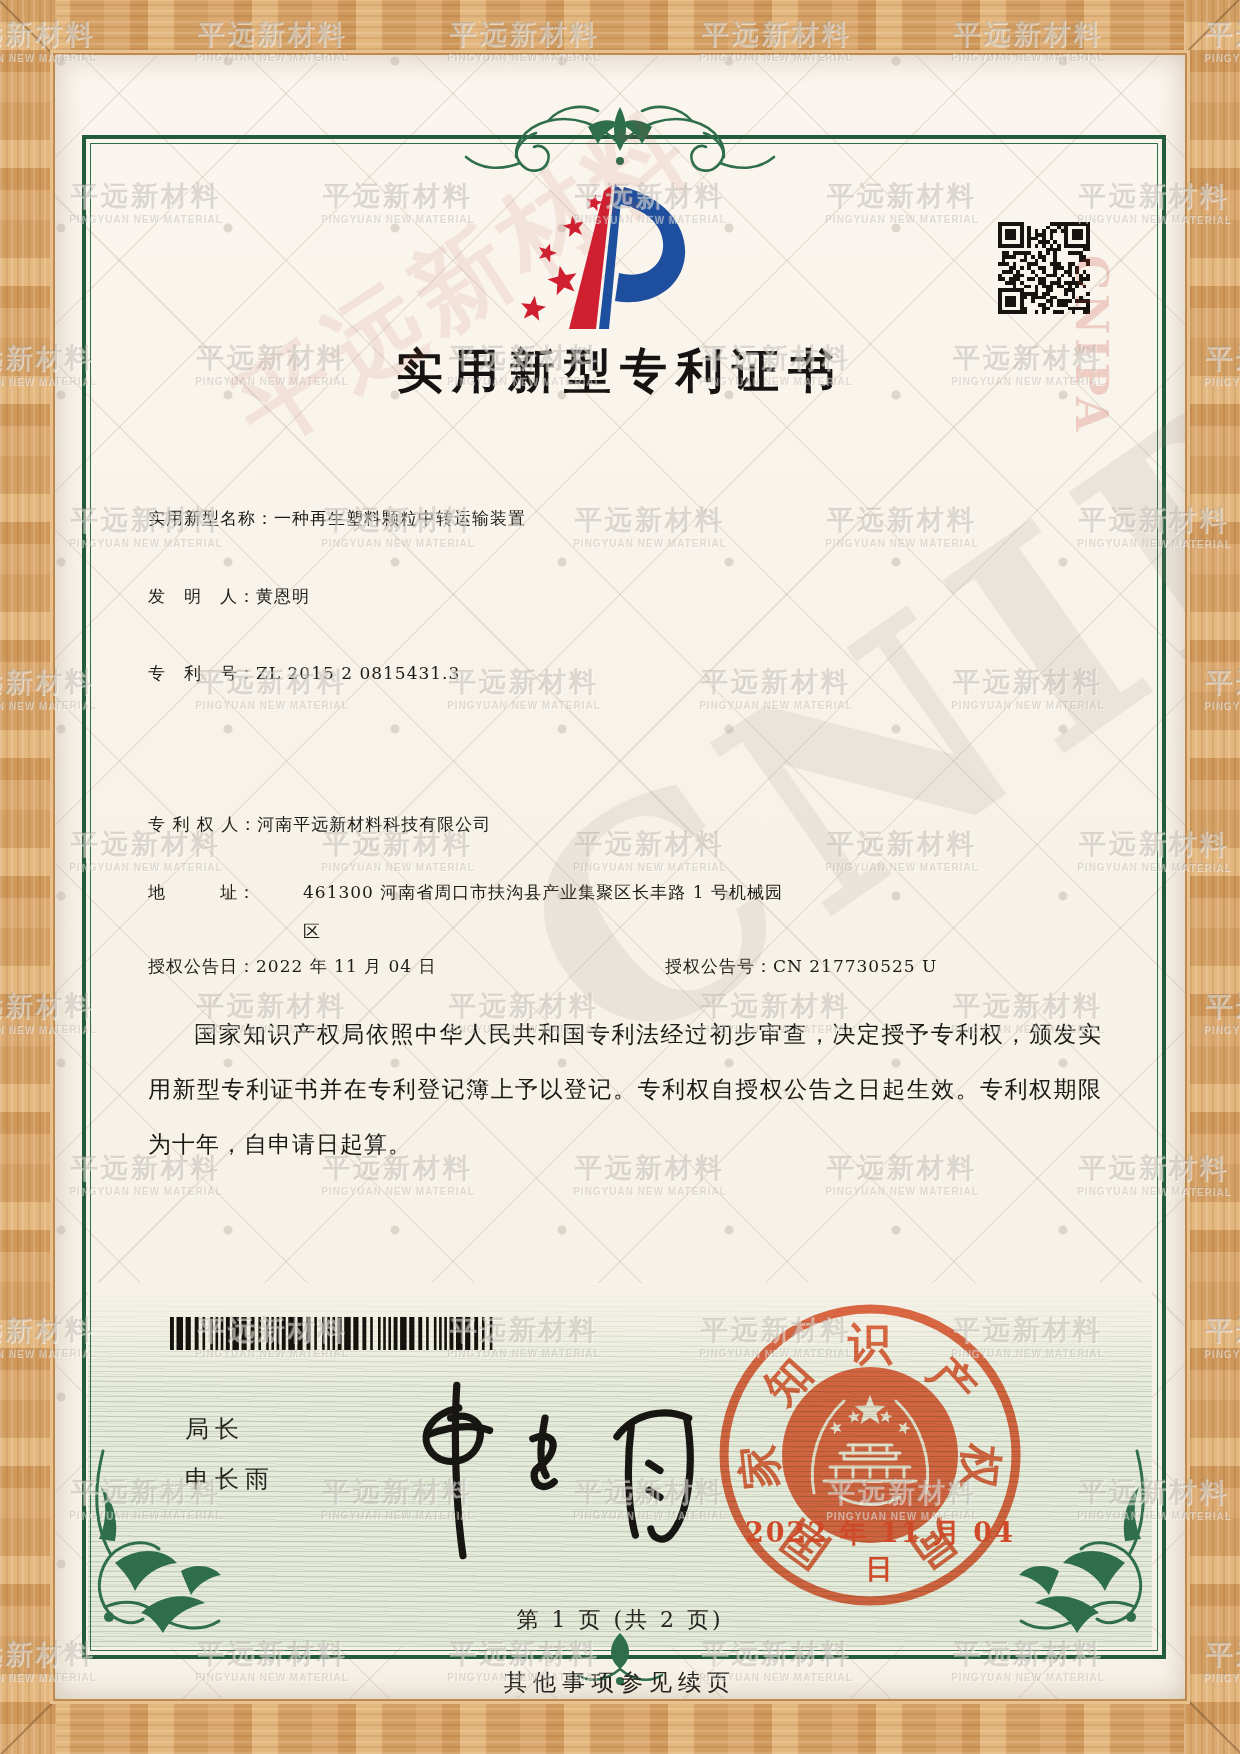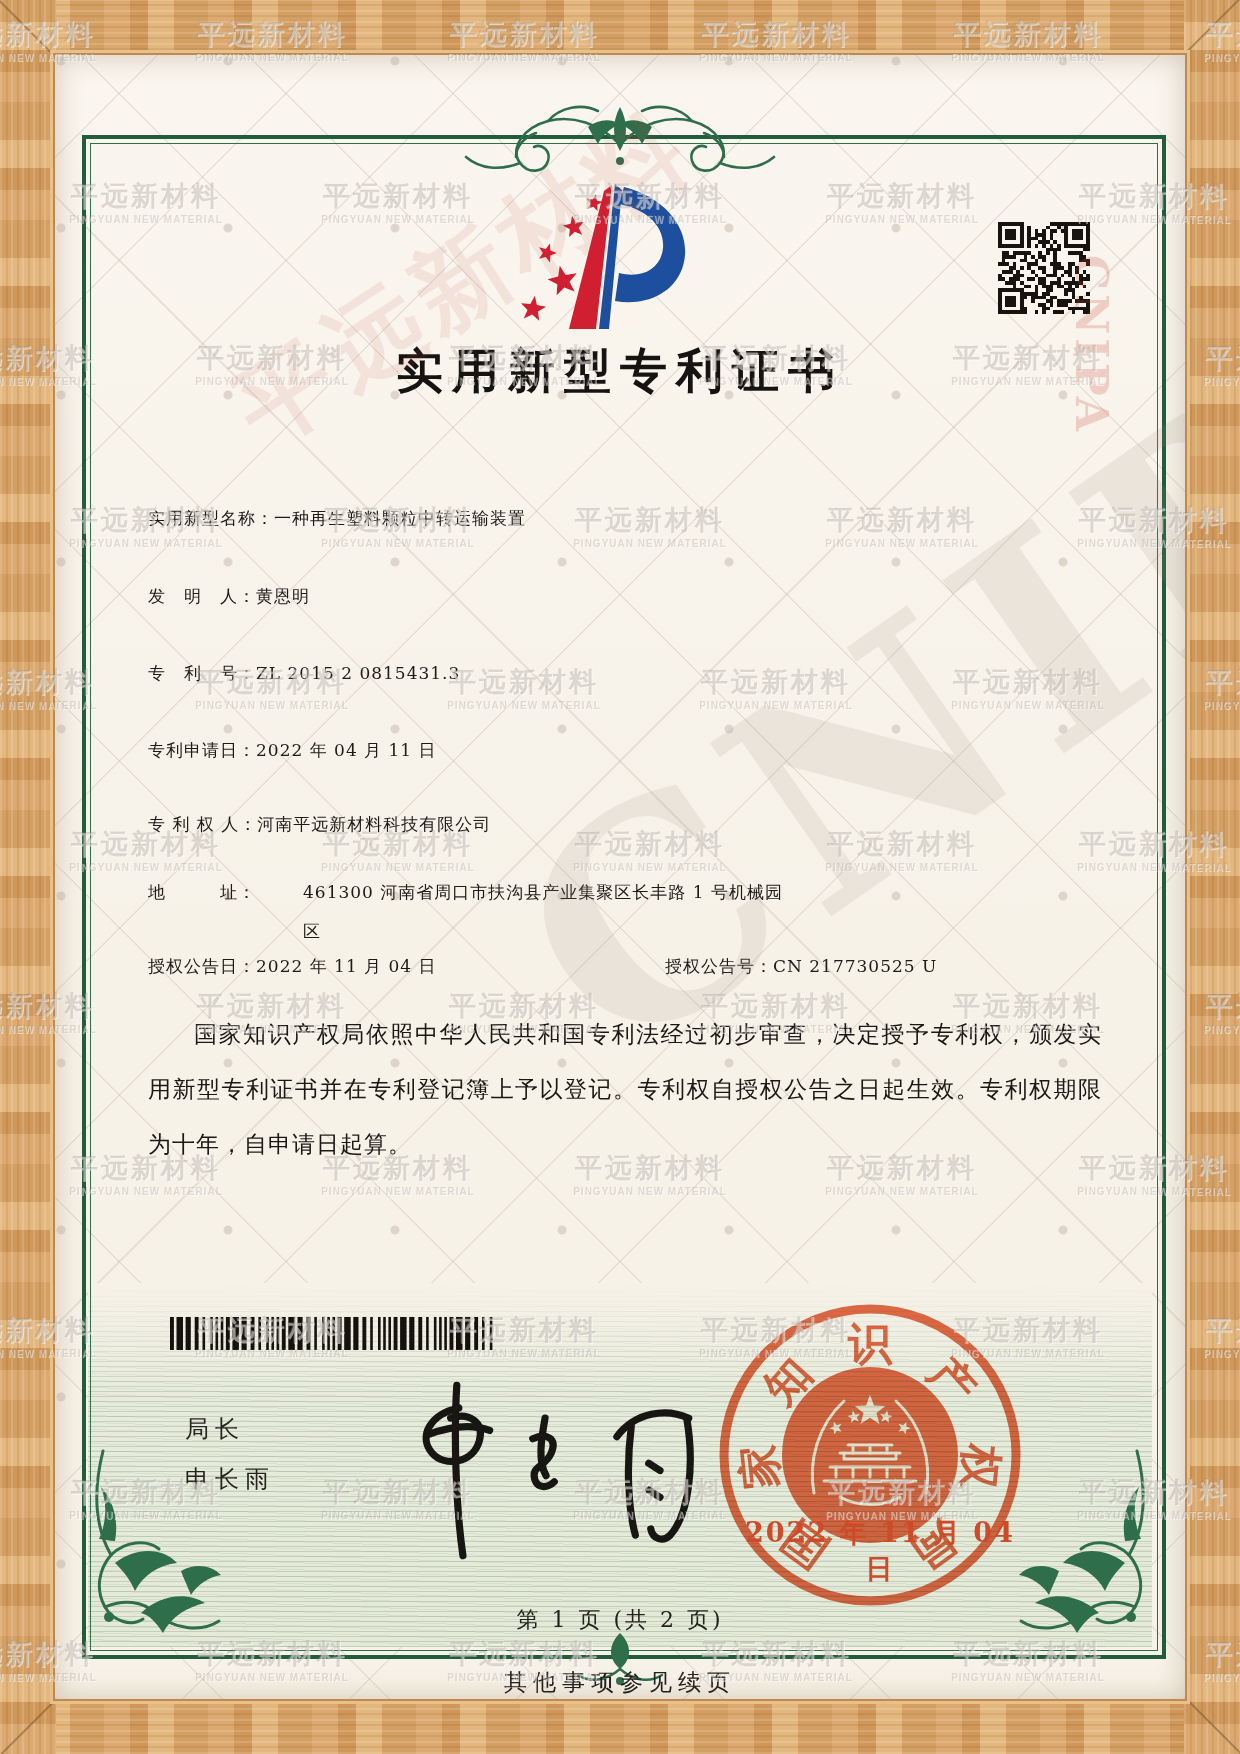--- a/index.html
+++ b/index.html
@@ -510,23 +510,20 @@
 
     <div class="row" style="top:452px;">
       <span>实用新型名称：</span><span>一种再生塑料颗粒中转运输装置</span>
     </div>
     <div class="row" style="top:530px;">
       <span>发　明　人：</span><span>黄恩明</span>
     </div>
     <div class="row" style="top:607px;">
       <span>专　利　号：</span><span>ZL 2015 2 0815431.3</span>
     </div>
-    <div class="row" style="top:684px;">
-      <span>专利申请日：</span><span>2022 年 04 月 11 日</span>
-    </div>
     <div class="row" style="top:758px;">
       <span>专 利 权 人：</span><span>河南平远新材料科技有限公司</span>
     </div>
     <div class="row" style="top:826px;white-space:normal;">
       <span style="position:absolute;left:0;top:0;">地　　　址：</span>
       <span class="addr-val" style="margin-left:155px;">461300  河南省周口市扶沟县产业集聚区长丰路 1 号机械园</span>
       <div style="margin-left:155px;margin-top:16px;">区</div>
     </div>
     <div class="row" style="top:900px;">
       <span>授权公告日：</span><span>2022 年 11 月 04 日</span>

